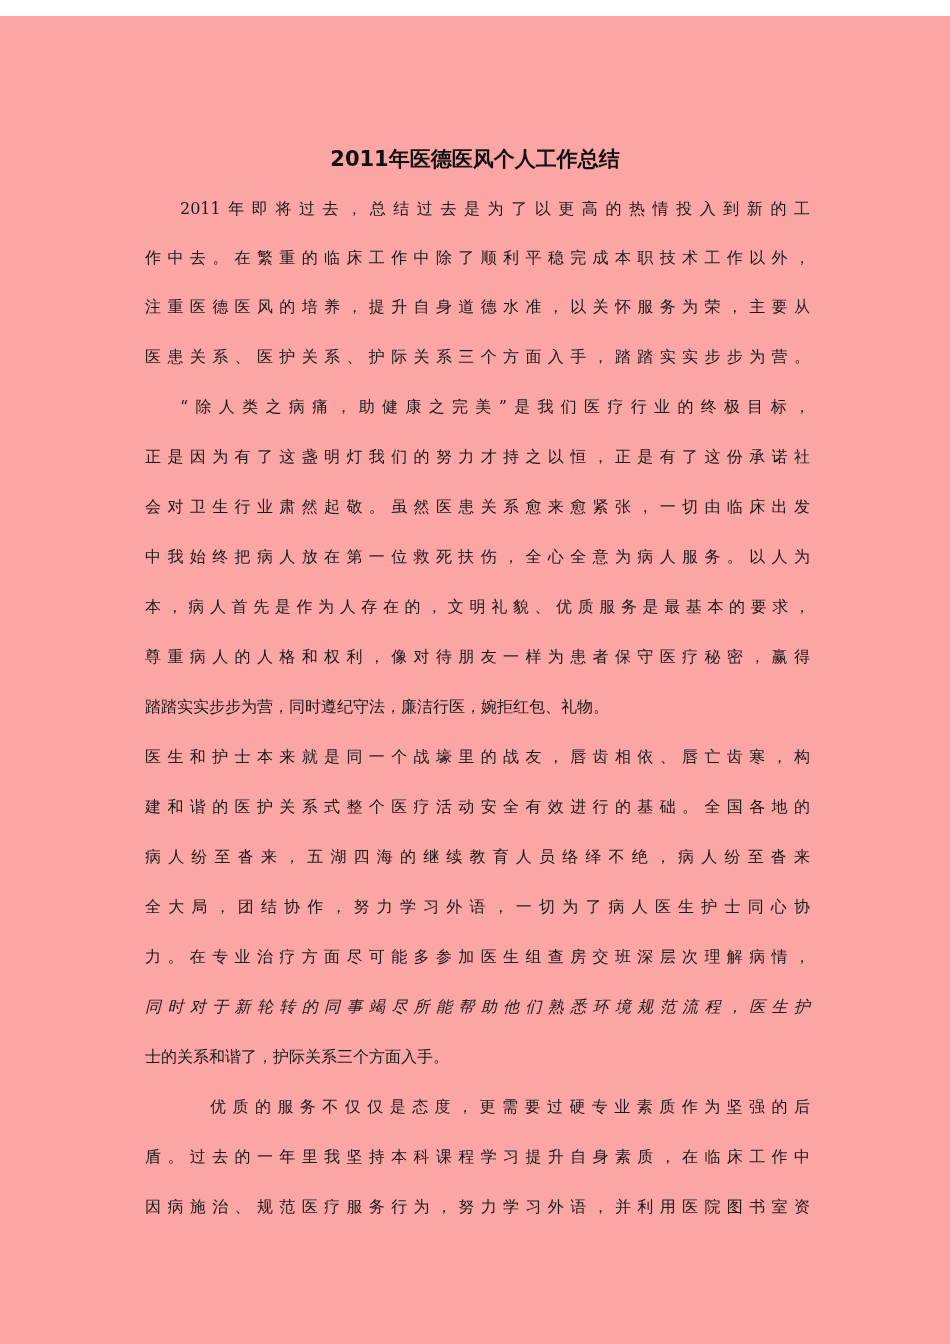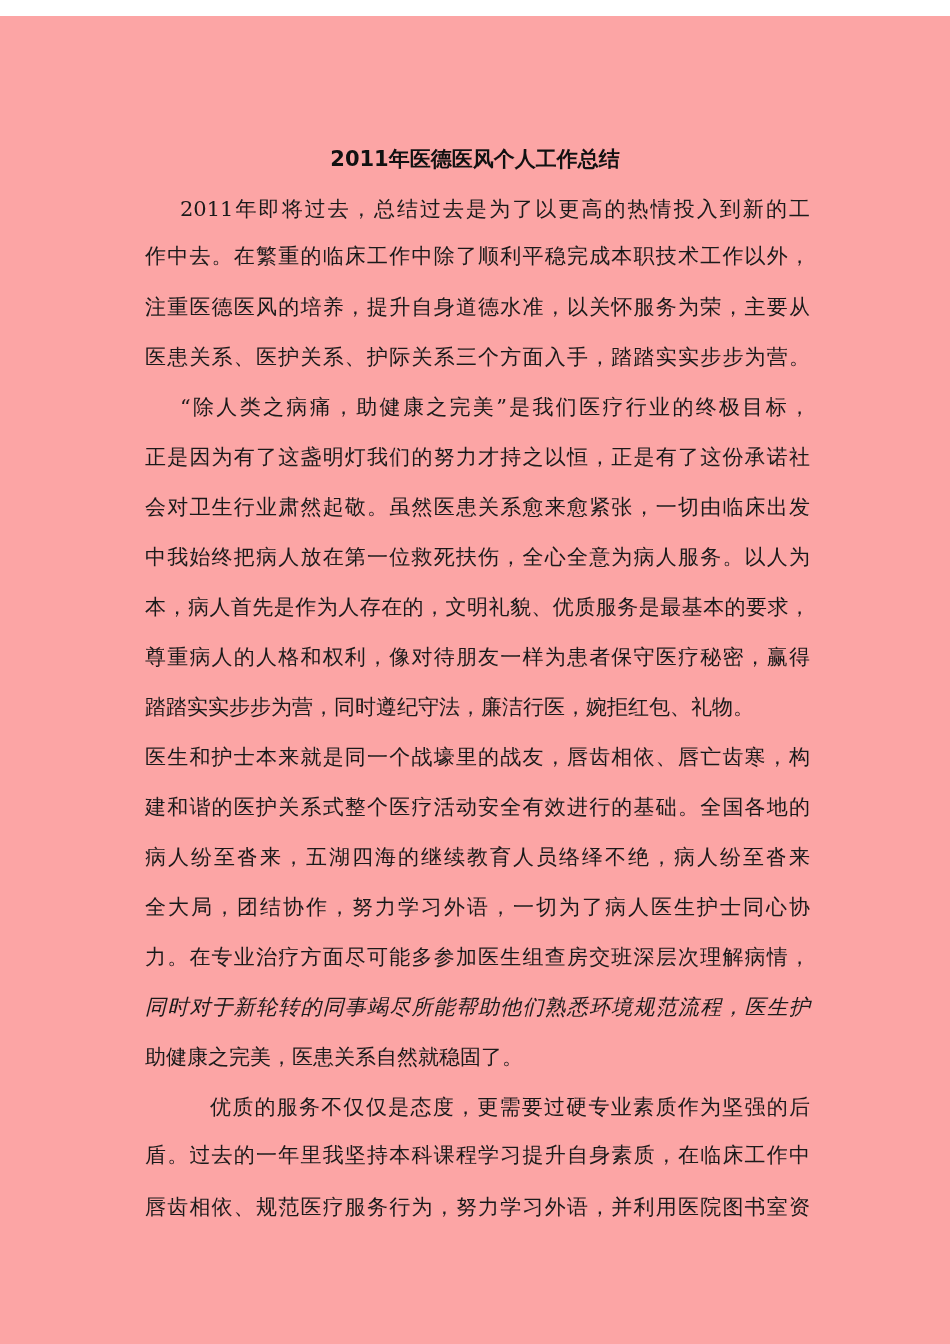--- a/index.html
+++ b/index.html
@@ -33,21 +33,21 @@
       font-weight: bold;
       font-size: 21px;
       line-height: 30px;
       color: #111111;
       letter-spacing: 0px;
     }
     .line {
       position: absolute;
       left: 145px;
       width: 665px;
-      font-size: 21px;
+      font-size: 16px;
       line-height: 30px;
       white-space: nowrap;
       text-align: justify;
       text-align-last: justify;
       color: #1a1a1a;
     }
     .line.last {
       text-align-last: left;
     }
     .line.indent1 { left: 180px; width: 630px; }
@@ -55,21 +55,21 @@
   </style>
 </head>
 <body>
 
 <div class="page">
 
   <div class="title">2011年医德医风个人工作总结</div>
 
   <div>
     <div class="line indent1" style="top:178px;">2011年即将过去，总结过去是为了以更高的热情投入到新的工</div>
-    <div class="line" style="top:227px;font-family:Liberation Mono, monospace;">作中去。在繁重的临床工作中除了顺利平稳完成本职技术工作以外，</div>
+    <div class="line" style="top:227px;">作中去。在繁重的临床工作中除了顺利平稳完成本职技术工作以外，</div>
     <div class="line" style="top:276px;">注重医德医风的培养，提升自身道德水准，以关怀服务为荣，主要从</div>
     <div class="line" style="top:326px;">医患关系、医护关系、护际关系三个方面入手，踏踏实实步步为营。</div>
   </div>
 
   <div>
     <div class="line indent1" style="top:376px;">“除人类之病痛，助健康之完美”是我们医疗行业的终极目标，</div>
     <div class="line" style="top:426px;">正是因为有了这盏明灯我们的努力才持之以恒，正是有了这份承诺社</div>
     <div class="line" style="top:476px;">会对卫生行业肃然起敬。虽然医患关系愈来愈紧张，一切由临床出发</div>
     <div class="line" style="top:526px;">中我始终把病人放在第一位救死扶伤，全心全意为病人服务。以人为</div>
     <div class="line" style="top:576px;">本，病人首先是作为人存在的，文明礼貌、优质服务是最基本的要求，</div>
@@ -77,22 +77,22 @@
     <div class="line last" style="top:676px;">踏踏实实步步为营，同时遵纪守法，廉洁行医，婉拒红包、礼物。</div>
   </div>
 
   <div>
     <div class="line" style="top:726px;">医生和护士本来就是同一个战壕里的战友，唇齿相依、唇亡齿寒，构</div>
     <div class="line" style="top:776px;">建和谐的医护关系式整个医疗活动安全有效进行的基础。全国各地的</div>
     <div class="line" style="top:826px;">病人纷至沓来，五湖四海的继续教育人员络绎不绝，病人纷至沓来</div>
     <div class="line" style="top:876px;">全大局，团结协作，努力学习外语，一切为了病人医生护士同心协</div>
     <div class="line" style="top:926px;">力。在专业治疗方面尽可能多参加医生组查房交班深层次理解病情，</div>
     <div class="line" style="top:976px;font-style:italic;">同时对于新轮转的同事竭尽所能帮助他们熟悉环境规范流程，医生护</div>
-    <div class="line last" style="top:1026px;">助健康之完美，医患关系自然就稳固了。</div>
+    <div class="line last" style="top:1026px;">士的关系和谐了，护际关系三个方面入手。</div>
   </div>
 
   <div>
     <div class="line indent2" style="top:1076px;font-family:Liberation Serif, serif;">优质的服务不仅仅是态度，更需要过硬专业素质作为坚强的后</div>
-    <div class="line" style="top:1126px;font-family:Liberation Mono, monospace;">盾。过去的一年里我坚持本科课程学习提升自身素质，在临床工作中</div>
-    <div class="line" style="top:1176px;">唇齿相依、规范医疗服务行为，努力学习外语，并利用医院图书室资</div>
+    <div class="line" style="top:1126px;">盾。过去的一年里我坚持本科课程学习提升自身素质，在临床工作中</div>
+    <div class="line" style="top:1176px;">因病施治、规范医疗服务行为，努力学习外语，并利用医院图书室资</div>
   </div>
 
 </div>
 
 </body></html>

